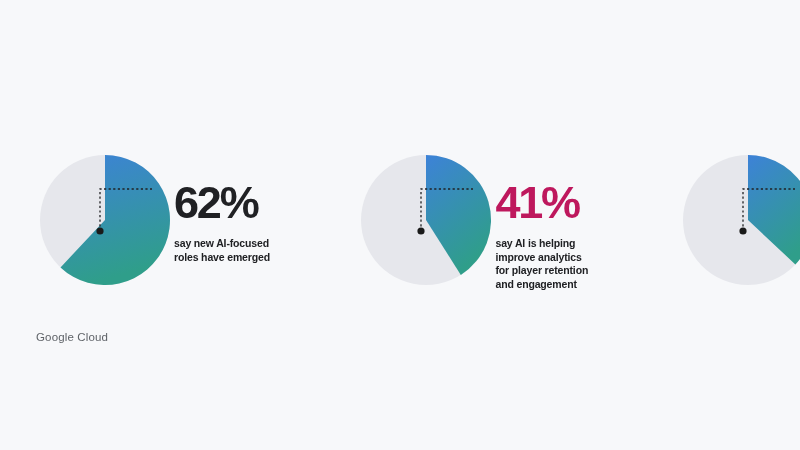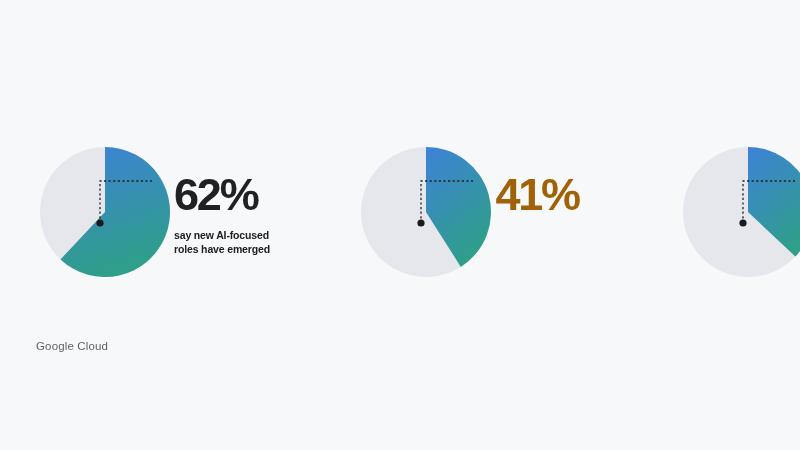--- a/index.html
+++ b/index.html
@@ -16,21 +16,21 @@
   }
   #slide {
     position: relative;
     width: 800px;
     height: 450px;
     background: #f7f8fa;
   }
   .stats-row {
     position: absolute;
     left: 0;
-    top: 140px;
+    top: 148px;
     width: 800px;
     height: 160px;
     display: flex;
     align-items: flex-start;
   }
   .stat-block {
     position: relative;
     display: flex;
     align-items: flex-start;
     height: 160px;
@@ -70,21 +70,21 @@
     font-weight: 700;
     line-height: 1.28;
     color: #202124;
     letter-spacing: -0.15px;
     max-width: 124px;
     white-space: pre-line;
   }
   .brand {
     position: absolute;
     left: 36px;
-    top: 340px;
+    top: 331px;
     font-family: "Liberation Sans", sans-serif;
     font-size: 11.5px;
     font-weight: 400;
     letter-spacing: 0.15px;
     color: #5f6368;
   }
 </style>
 </head>
 <body style="background: rgb(247, 248, 250);">
 
@@ -123,21 +123,25 @@
               <stop offset="100%" class="gend" stop-color="#2f9e8a"></stop>
             </linearGradient>
           </defs>
           <circle class="remainder-slice" cx="67" cy="72" r="65" fill="#e6e7ec"></circle>
           <path class="value-slice" fill="url(#g1)" d="M 67 72 L 67.00 7.00 A 65 65 0 0 1 101.83 126.88 Z"></path>
           <path class="leader-line" fill="none" stroke-width="1.3" stroke-dasharray="2.2 2.4" stroke-linecap="butt" stroke="#202124" d="M 62 83 L 62 41 L 114 41"></path>
           <circle class="leader-dot" r="3.6" fill="#1a1a1a" cx="62" cy="83"></circle>
         </svg>
       </div>
       <div class="stat-text">
-        <div class="pct" style="color: #a16207;">41%</div>
+        <div class="pct" style="color: #be185d;">41%</div>
+        <div class="caption" style="color: rgb(32, 33, 36);">say AI is helping
+improve analytics
+for player retention
+and engagement</div>
       </div>
     </div>
 
     <div class="stat-block b2">
       <div class="chart-wrap">
         <svg width="134" height="150" viewBox="0 0 134 150">
           <defs>
             <linearGradient id="g2" x1="0" y1="0" x2="0.5" y2="1">
               <stop offset="0%" class="gstart" stop-color="#3d82d8"></stop>
               <stop offset="100%" class="gend" stop-color="#2f9e8a"></stop>

